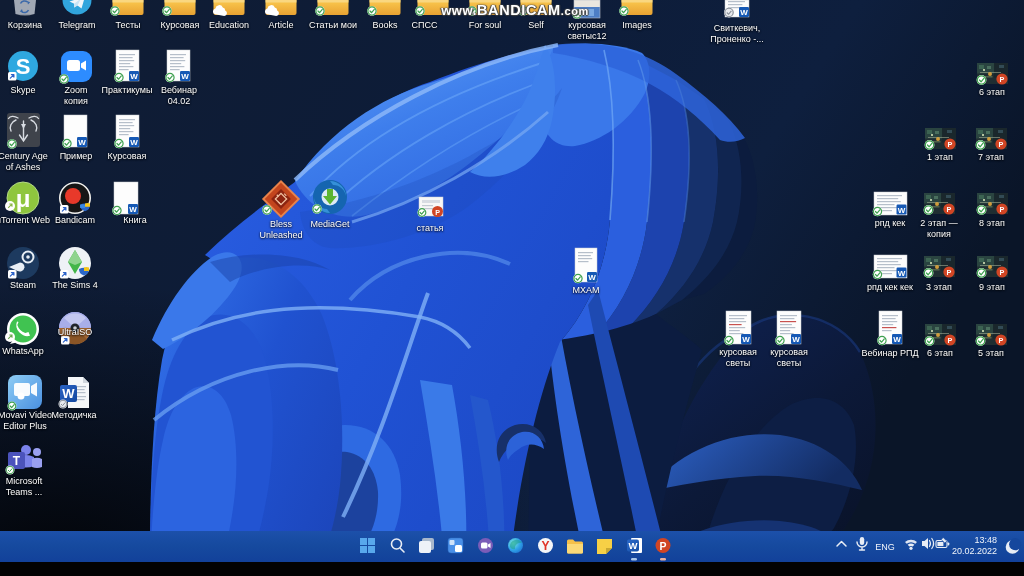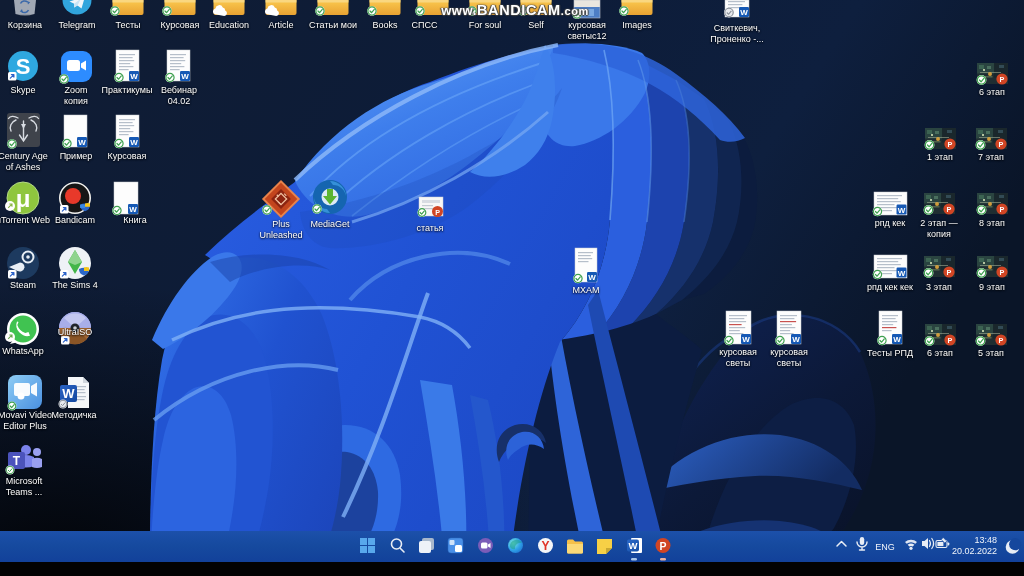--- a/index.html
+++ b/index.html
@@ -944,37 +944,37 @@
     <div class="lbl" style="left:90px;top:215px;width:90px">Книга</div>
     <div class="lbl" style="left:-22px;top:280px;width:90px">Steam</div>
     <div class="lbl" style="left:30px;top:280px;width:90px">The Sims 4</div>
     <div class="lbl" style="left:-22px;top:346px;width:90px">WhatsApp</div>
     <div class="lbl" style="left:30px;top:327px;width:90px">UltraISO</div>
     <div class="lbl" style="left:-6px;top:410px;width:62px">Movavi Video</div>
     <div class="lbl" style="left:-6px;top:421px;width:62px">Editor Plus</div>
     <div class="lbl" style="left:45px;top:410px;width:58px">Методичка</div>
     <div class="lbl" style="left:-21px;top:476px;width:90px">Microsoft</div>
     <div class="lbl" style="left:-21px;top:487px;width:90px">Teams ...</div>
-    <div class="lbl" style="left:236px;top:219px;width:90px">Plus</div>
+    <div class="lbl" style="left:236px;top:219px;width:90px">Bless</div>
     <div class="lbl" style="left:236px;top:230px;width:90px">Unleashed</div>
     <div class="lbl" style="left:285px;top:219px;width:90px">MediaGet</div>
     <div class="lbl" style="left:385px;top:223px;width:90px">статья</div>
     <div class="lbl" style="left:541px;top:285px;width:90px">MXAM</div>
     <div class="lbl" style="left:693px;top:347px;width:90px">курсовая</div>
     <div class="lbl" style="left:693px;top:358px;width:90px">светы</div>
     <div class="lbl" style="left:744px;top:347px;width:90px">курсовая</div>
     <div class="lbl" style="left:744px;top:358px;width:90px">светы</div>
     <div class="lbl" style="left:947px;top:87px;width:90px">6 этап</div>
     <div class="lbl" style="left:895px;top:152px;width:90px">1 этап</div>
     <div class="lbl" style="left:946px;top:152px;width:90px">7 этап</div>
     <div class="lbl" style="left:845px;top:218px;width:90px">рпд кек</div>
     <div class="lbl" style="left:894px;top:218px;width:90px">2 этап —</div>
     <div class="lbl" style="left:894px;top:229px;width:90px">копия</div>
     <div class="lbl" style="left:947px;top:218px;width:90px">8 этап</div>
     <div class="lbl" style="left:845px;top:282px;width:90px">рпд кек кек</div>
     <div class="lbl" style="left:894px;top:282px;width:90px">3 этап</div>
     <div class="lbl" style="left:947px;top:282px;width:90px">9 этап</div>
-    <div class="lbl" style="left:845px;top:348px;width:90px">Тесты РПД</div>
+    <div class="lbl" style="left:845px;top:348px;width:90px">Вебинар РПД</div>
     <div class="lbl" style="left:895px;top:348px;width:90px">6 этап</div>
     <div class="lbl" style="left:946px;top:348px;width:90px">5 этап</div>
 <div id="blackbar"></div>
 <div style="position:absolute;left:0;top:2px;width:1030px;z-index:50;text-align:center;font-family:'Liberation Sans',sans-serif;font-weight:bold;font-size:14.5px;letter-spacing:0.6px;color:#fff;text-shadow:0 0 2px #555,0 1px 1px #333,1px 0 1px #444,-1px 0 1px #444;"><span style="font-size:13px">www.</span>BANDICAM<span style="font-size:11px">.com</span></div>
   </div>
 
 </body></html>

